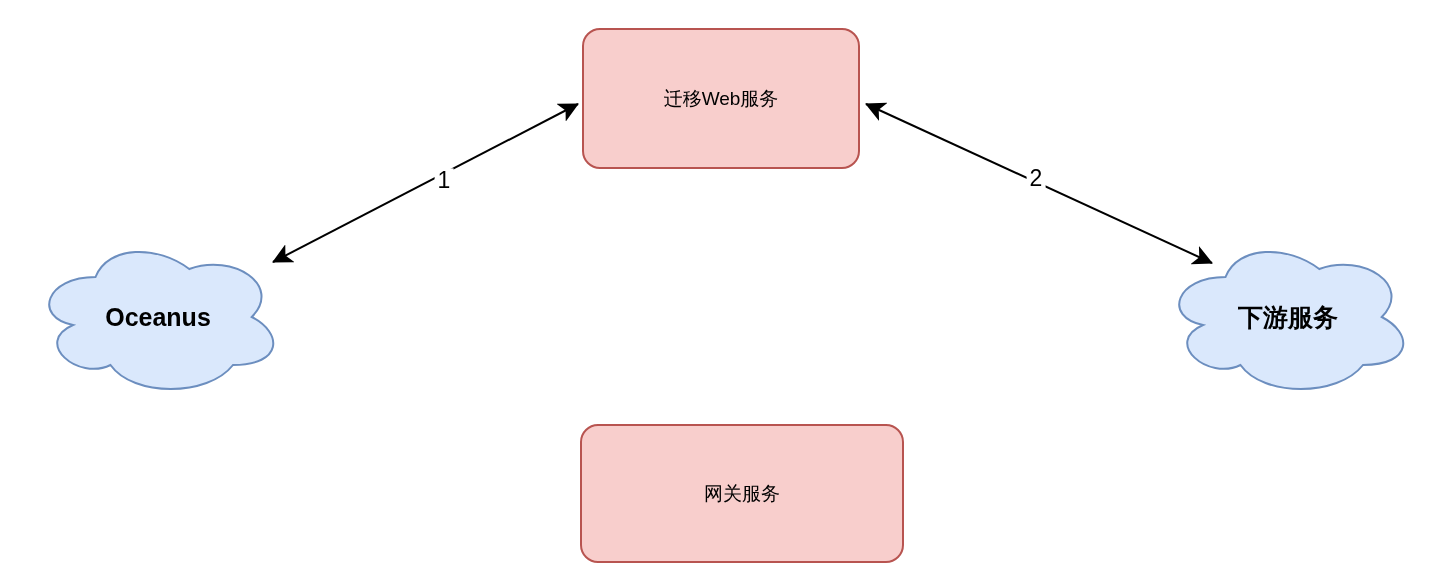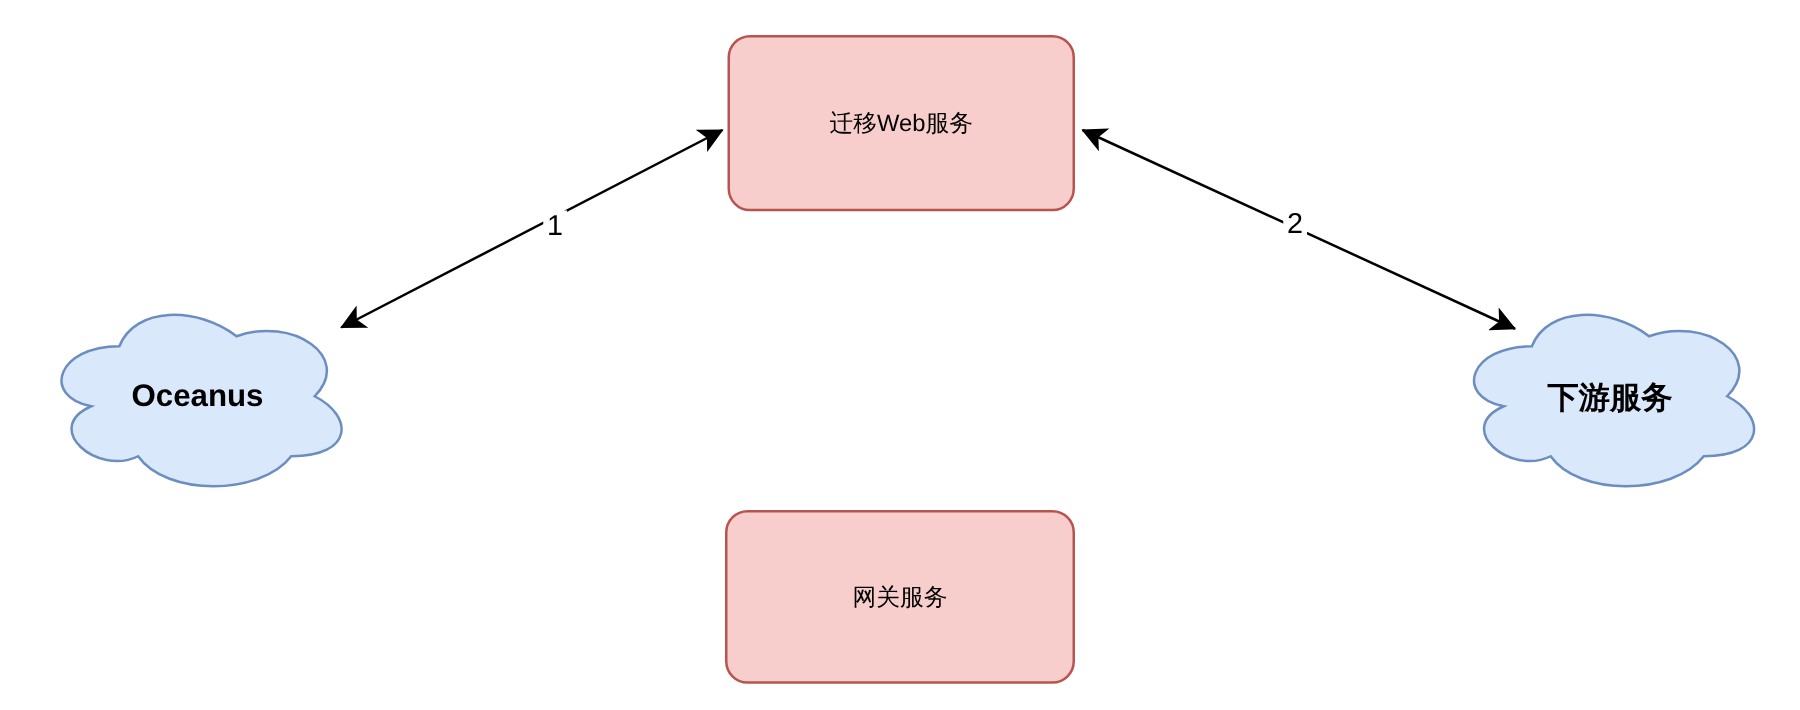--- a/index.html
+++ b/index.html
@@ -24,21 +24,21 @@
     align-items: center;
     justify-content: center;
     background: #f8cecc;
     border: 2px solid #b85450;
     border-radius: 18px;
     box-sizing: border-box;
     font-size: 19px;
     color: #000000;
   }
   .node-box.top    { left: 582px; top: 28px;  width: 278px; height: 141px; }
-  .node-box.bottom { left: 580px; top: 408px; width: 280px; height: 139px; }
+  .node-box.bottom { left: 580px; top: 424px; width: 324px; height: 139px; }
   .cloud-node {
     position: absolute;
     width: 250px;
     height: 160px;
     display: flex;
     align-items: center;
     justify-content: center;
     font-size: 25px;
     color: #000000;
     text-align: center;

